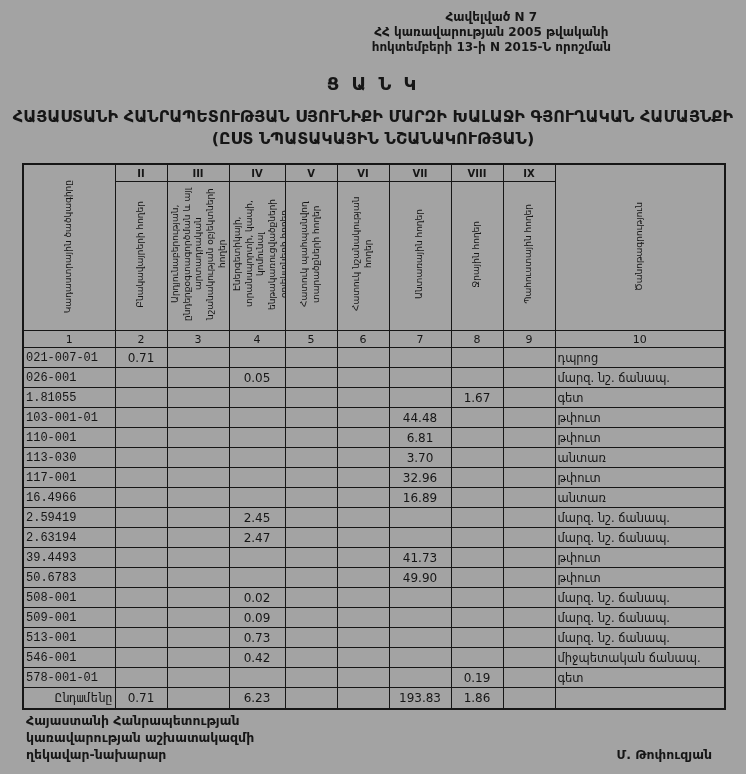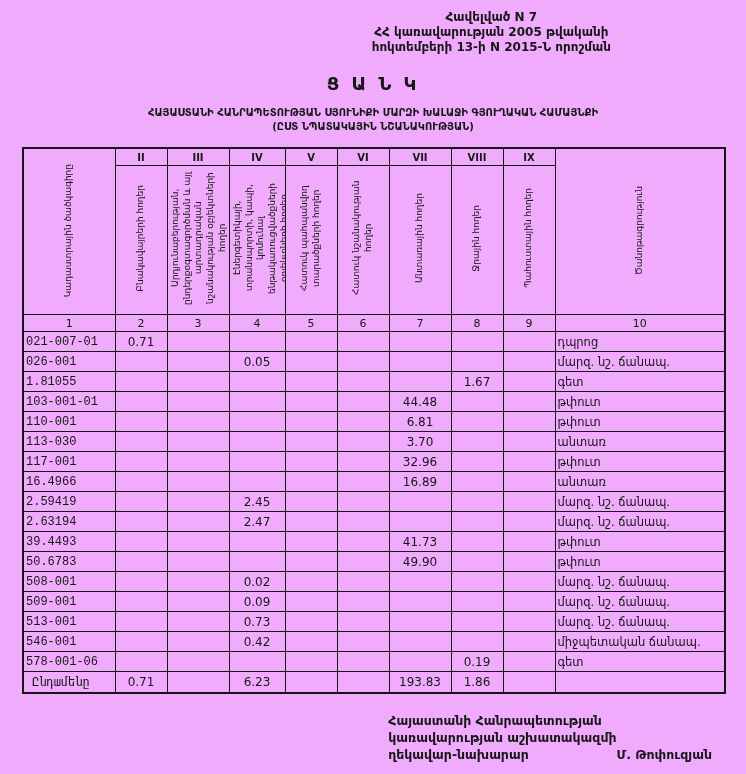--- a/index.html
+++ b/index.html
@@ -1,19 +1,19 @@
 <!DOCTYPE html>
 <html><head>
 <meta charset="utf-8">
 <style>
   html,body{margin:0;padding:0;background:#ffffff;}
   .page{
     position:relative;
     width:746px;height:774px;
-    background:#f0abfc;
+    background:#a3a3a3;
     color:#161616;
     font-family:"DejaVu Sans", sans-serif;
     overflow:hidden;
   }
   .appendix{
     width:fit-content;
     margin:10px 135px 0 auto;
     text-align:center;
     font-size:12px;
     font-weight:bold;
@@ -22,21 +22,21 @@
   .caption{
     margin-top:18px;
     text-align:center;
     font-size:18px;
     font-weight:bold;
     letter-spacing:3px;
   }
   .doc-title{
     margin-top:12px;
     text-align:center;
-    font-size:10px;
+    font-size:16px;
     font-weight:bold;
     line-height:1.35;
   }
   table.land{
     border-collapse:collapse;
     table-layout:fixed;
     margin:14px 0 0 22px;
     width:702px;
     border:2px solid #161616;
   }
@@ -77,26 +77,26 @@
   }
   tbody td{
     height:19px;
     font-size:12px;
     white-space:nowrap;
   }
   td.c-code{text-align:left;padding-left:5px;font-family:Liberation Mono, monospace;}
   td.c-num{text-align:center;}
   td.c-note{text-align:left;padding-left:6px;font-size:11.5px;margin-left:32px;}
   tr.total td{height:20px;}
-  tr.total td.c-code{text-align:left;padding-left:8px;}
+  tr.total td.c-code{text-align:right;padding-left:8px;}
   .footer{
     position:absolute;
     left:0;right:0;bottom:10px;
     display:flex;
-    justify-content:flex-end;
+    justify-content:space-between;
     align-items:flex-end;
     padding:0 34px 0 26px;
     font-size:12.5px;
     font-weight:bold;
     line-height:1.35;
   }
 </style>
 </head>
 <body>
 
@@ -351,21 +351,21 @@
           <td class="c-num"></td>
           <td class="c-num">0.42</td>
           <td class="c-num"></td>
           <td class="c-num"></td>
           <td class="c-num"></td>
           <td class="c-num"></td>
           <td class="c-num"></td>
           <td class="c-note">միջպետական ճանապ.</td>
         </tr>
         <tr>
-          <td class="c-code">578-001-06</td>
+          <td class="c-code">578-001-01</td>
           <td class="c-num"></td>
           <td class="c-num"></td>
           <td class="c-num"></td>
           <td class="c-num"></td>
           <td class="c-num"></td>
           <td class="c-num"></td>
           <td class="c-num">0.19</td>
           <td class="c-num"></td>
           <td class="c-note">գետ</td>
         </tr>

